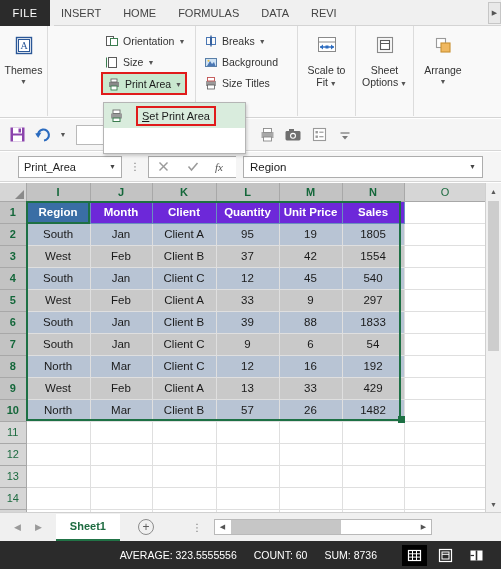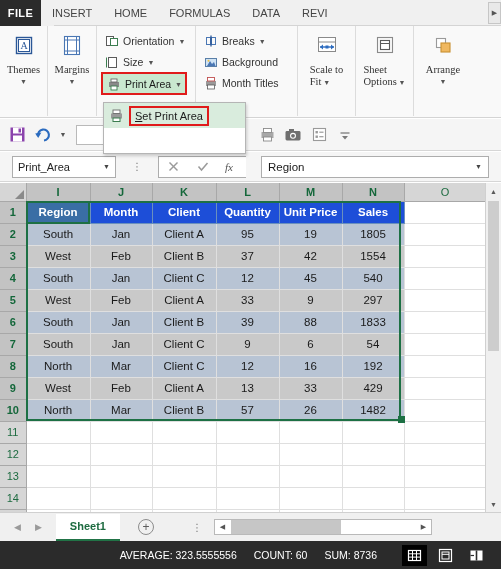--- a/index.html
+++ b/index.html
@@ -10,22 +10,22 @@
     overflow: hidden;
   }
   .app { position: relative; width: 501px; height: 569px; }
 
   
   .tabbar {
     position: absolute; top: 0; left: 0; width: 501px; height: 26px;
     background: #f0f0f0; display: flex; align-items: stretch;
   }
   .tab-file {
-    width: 41px; background: #2b2b2b; color: #ffffff;
-    font-size: 11px; font-weight: bold;
+    width: 50px; background: #2b2b2b; color: #ffffff;
+    font-size: 11px; font-weight: normal;
     display: flex; align-items: center; justify-content: center;
     letter-spacing: .4px;
   }
   .tab {
     padding: 0 11px; display: flex; align-items: center; justify-content: center;
     font-size: 11px; color: #444444; white-space: nowrap;
   }
   .tab.active {
     color: #217346; border: 2px solid #e01b1b; background: #f0f0f0;
     margin: 1px 3px; padding: 0 8px;
@@ -49,21 +49,21 @@
   .rb-group {
     position: absolute; top: 0; height: 90px;
     border-right: 1px solid #dcdcdc;
     display: flex; flex-direction: column; align-items: center;
   }
   .big-btn {
     display: flex; flex-direction: column; align-items: center;
     padding-top: 5px; width: 100%;
   }
   .big-ico { width: 30px; height: 30px; display: flex; align-items: center; justify-content: center; }
-  .big-lbl { font-size: 10.5px; color: #333; margin-top: 3px; line-height: 12px; text-align: left; font-family: Liberation Serif, serif; }
+  .big-lbl { font-size: 10.5px; color: #333; margin-top: 3px; line-height: 12px; text-align: center; }
   .caret { font-size: 7px; color: #555; line-height: 9px; margin-top: 1px; }
 
   .small-btn {
     display: flex; align-items: center; gap: 4px;
     height: 21px; padding: 0 3px; font-size: 10.5px; color: #333;
     white-space: nowrap;
   }
   .small-ico { width: 15px; height: 15px; flex: 0 0 15px; display: flex; align-items: center; justify-content: center; }
 
   .printarea-btn {
@@ -71,21 +71,21 @@
     color: #1a1a1a; height: 23px; padding: 0 3px;
   }
 
   
   .dropdown {
     position: absolute; left: 103px; top: 102px; width: 143px;
     background: #ffffff; border: 1px solid #b5b5b5; z-index: 40;
     box-shadow: 1px 2px 3px rgba(0,0,0,.18);
   }
   .dd-item {
-    display: flex; align-items: center; gap: 5px;
+    display: flex; align-items: center; gap: 12px;
     height: 25px; padding-left: 4px; font-size: 11px; color: #222;
   }
   .dd-item.sel { background: #d9ecdd; }
   .dd-hl {
     border: 2px solid #e01b1b; padding: 0 4px; line-height: 16px;
     display: inline-block; color: #1b1b1b;
   }
   .dd-ico { width: 16px; height: 16px; flex: 0 0 16px; display: flex; align-items: center; justify-content: center; }
   .u { text-decoration: underline; }
 
@@ -97,21 +97,21 @@
   }
   .qat-ico { width: 22px; height: 22px; display: flex; align-items: center; justify-content: center; }
   .qat-box {
     width: 62px; height: 20px; background: #ffffff; border: 1px solid #b9b9b9;
     margin-left: 4px; margin-right: 4px;
   }
 
   
   .fbar {
     position: absolute; top: 152px; left: 0; width: 501px; height: 30px;
-    background: #f5f5f5; display: flex; align-items: center; padding: 0 12px; gap: 15px;
+    background: #f5f5f5; display: flex; align-items: center; padding: 0 18px; gap: 7px;
     border-bottom: 1px solid #d6d6d6;
   }
   .namebox {
     width: 104px; height: 22px; background: #ffffff; border: 1px solid #adadad;
     display: flex; align-items: center; padding: 0 5px;
     font-size: 11px; color: #222;
   }
   .namebox span:first-child { flex: 1; }
   .nb-caret { font-size: 7px; color: #444; }
   .dots { width: 12px; text-align: center; font-size: 10px; color: #777; letter-spacing: 0; }
@@ -153,21 +153,21 @@
     font-size: 11px; text-align: center; vertical-align: middle;
     border-right: 1px solid #a8a8a8; border-bottom: 1px solid #a8a8a8;
   }
   .rowhead.sel { background: #c3c3c3; font-weight: bold; color: #14673a; }
   .cell {
     height: 22px; font-size: 11.5px; color: #1a1a1a;
     text-align: center; vertical-align: middle;
     border-right: 1px solid #dfdfdf; border-bottom: 1px solid #dfdfdf;
     background: #ffffff; overflow: hidden; white-space: nowrap;
   }
-  .cell.hdr { background: #1d4ed8; color: #ffffff; font-weight: bold; border-right-color:#6a90bd; border-bottom-color:#6a90bd;}
+  .cell.hdr { background: #6d28d9; color: #ffffff; font-weight: bold; border-right-color:#6a90bd; border-bottom-color:#6a90bd;}
   .cell.hdr.active { background: #3a6ea5; }
   .cell.band-a { background: #b8c4d4; }
   .cell.band-b { background: #c9c9c9; }
 
   
   .selbox {
     position: absolute; left: 26px; top: 18px;
     width: 375px; height: 220px;
     border: 2px solid #1d7044; pointer-events: none; z-index: 5;
   }
@@ -262,35 +262,20 @@
             <rect x="3.5" y="2.5" width="15" height="16" fill="#fff" stroke="#2b5797" stroke-width="1.4"></rect>
             <rect x="5.5" y="4.5" width="11" height="12" fill="none" stroke="#2b5797" stroke-width="1"></rect>
             <text x="11" y="14" font-size="10" font-family="Liberation Serif, serif" text-anchor="middle" fill="#2b5797">A</text>
           </svg>
         </div>
         <div class="big-lbl">Themes</div>
         <div class="caret">▼</div>
       </div>
     </div>
 
-    <div class="rb-group" style="left:48px; width:49px;">
-      <div class="big-btn">
-        <div class="big-ico">
-          <svg width="24" height="24" viewBox="0 0 24 24">
-            <rect x="4.5" y="2.5" width="15" height="18" fill="#fff" stroke="#4a77b4" stroke-width="1.1"></rect>
-            <line x1="7.5" y1="2.5" x2="7.5" y2="20.5" stroke="#4a77b4" stroke-width="1"></line>
-            <line x1="16.5" y1="2.5" x2="16.5" y2="20.5" stroke="#4a77b4" stroke-width="1"></line>
-            <line x1="4.5" y1="6" x2="19.5" y2="6" stroke="#4a77b4" stroke-width="1"></line>
-            <line x1="4.5" y1="17" x2="19.5" y2="17" stroke="#4a77b4" stroke-width="1"></line>
-          </svg>
-        </div>
-        <div class="big-lbl">Margins</div>
-        <div class="caret">▼</div>
-      </div>
-    </div>
 
     <div class="rb-group" style="left:97px; width:99px; align-items:flex-start; padding-left:4px; padding-top:4px;">
       <div class="small-btn">
         <span class="small-ico">
           <svg width="14" height="14" viewBox="0 0 14 14">
             <rect x="1.5" y="2.5" width="7" height="9" fill="#fff" stroke="#5a5a5a" stroke-width="1"></rect>
             <rect x="5.5" y="4.5" width="7" height="7" fill="#fff" stroke="#3b7d4f" stroke-width="1"></rect>
           </svg>
         </span>
         <span>Orientation</span>
@@ -346,21 +331,21 @@
       </div>
 
       <div class="small-btn">
         <span class="small-ico">
           <svg width="14" height="14" viewBox="0 0 14 14">
             <rect x="2" y="5" width="10" height="5" fill="#9a9a9a"></rect>
             <rect x="3.5" y="1.5" width="7" height="3.5" fill="#fff" stroke="#c05050" stroke-width=".9"></rect>
             <rect x="3.5" y="9" width="7" height="4" fill="#fff" stroke="#5a5a5a" stroke-width=".8"></rect>
           </svg>
         </span>
-        <span>Month Titles</span>
+        <span>Size Titles</span>
       </div>
     </div>
 
     <div class="rb-group" style="left:298px; width:58px;">
       <div class="big-btn">
         <div class="big-ico">
           <svg width="26" height="26" viewBox="0 0 26 26">
             <rect x="4.5" y="4.5" width="17" height="14" fill="#fff" stroke="#8a8a8a" stroke-width="1"></rect>
             <line x1="4.5" y1="9" x2="21.5" y2="9" stroke="#8a8a8a" stroke-width="1"></line>
             <line x1="6" y1="14" x2="20" y2="14" stroke="#2b6bbf" stroke-width="1.4"></line>

